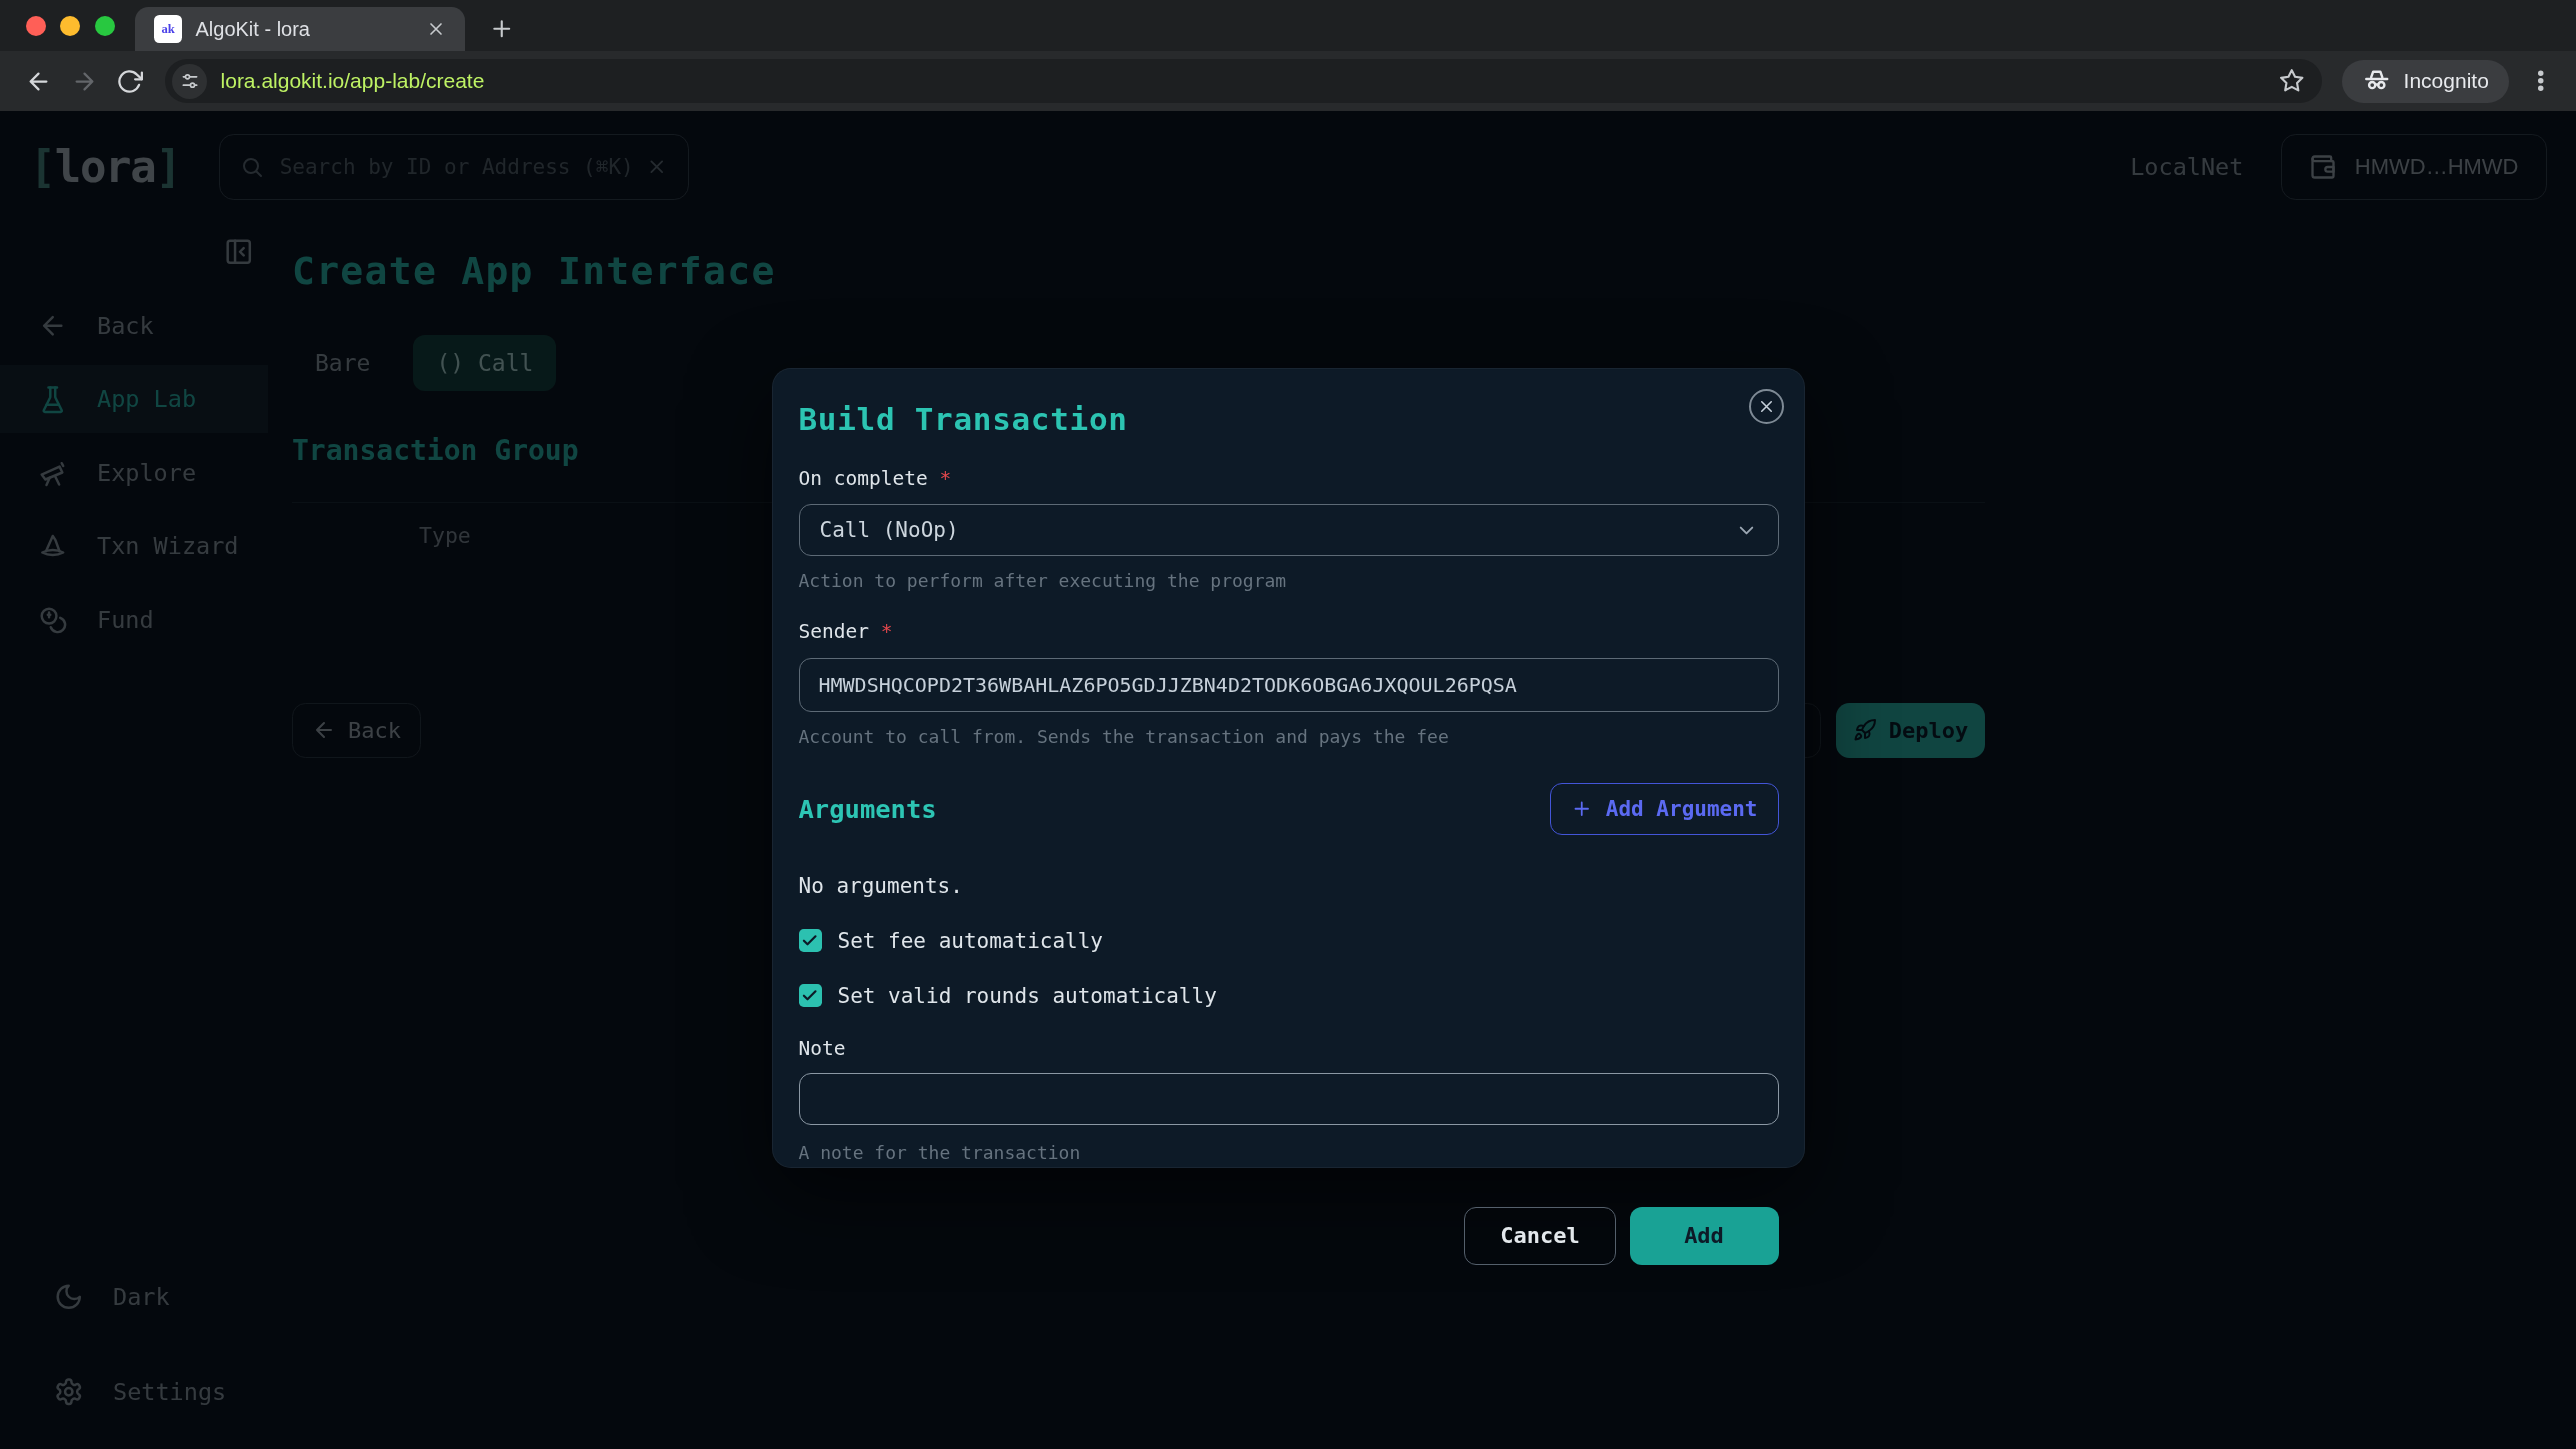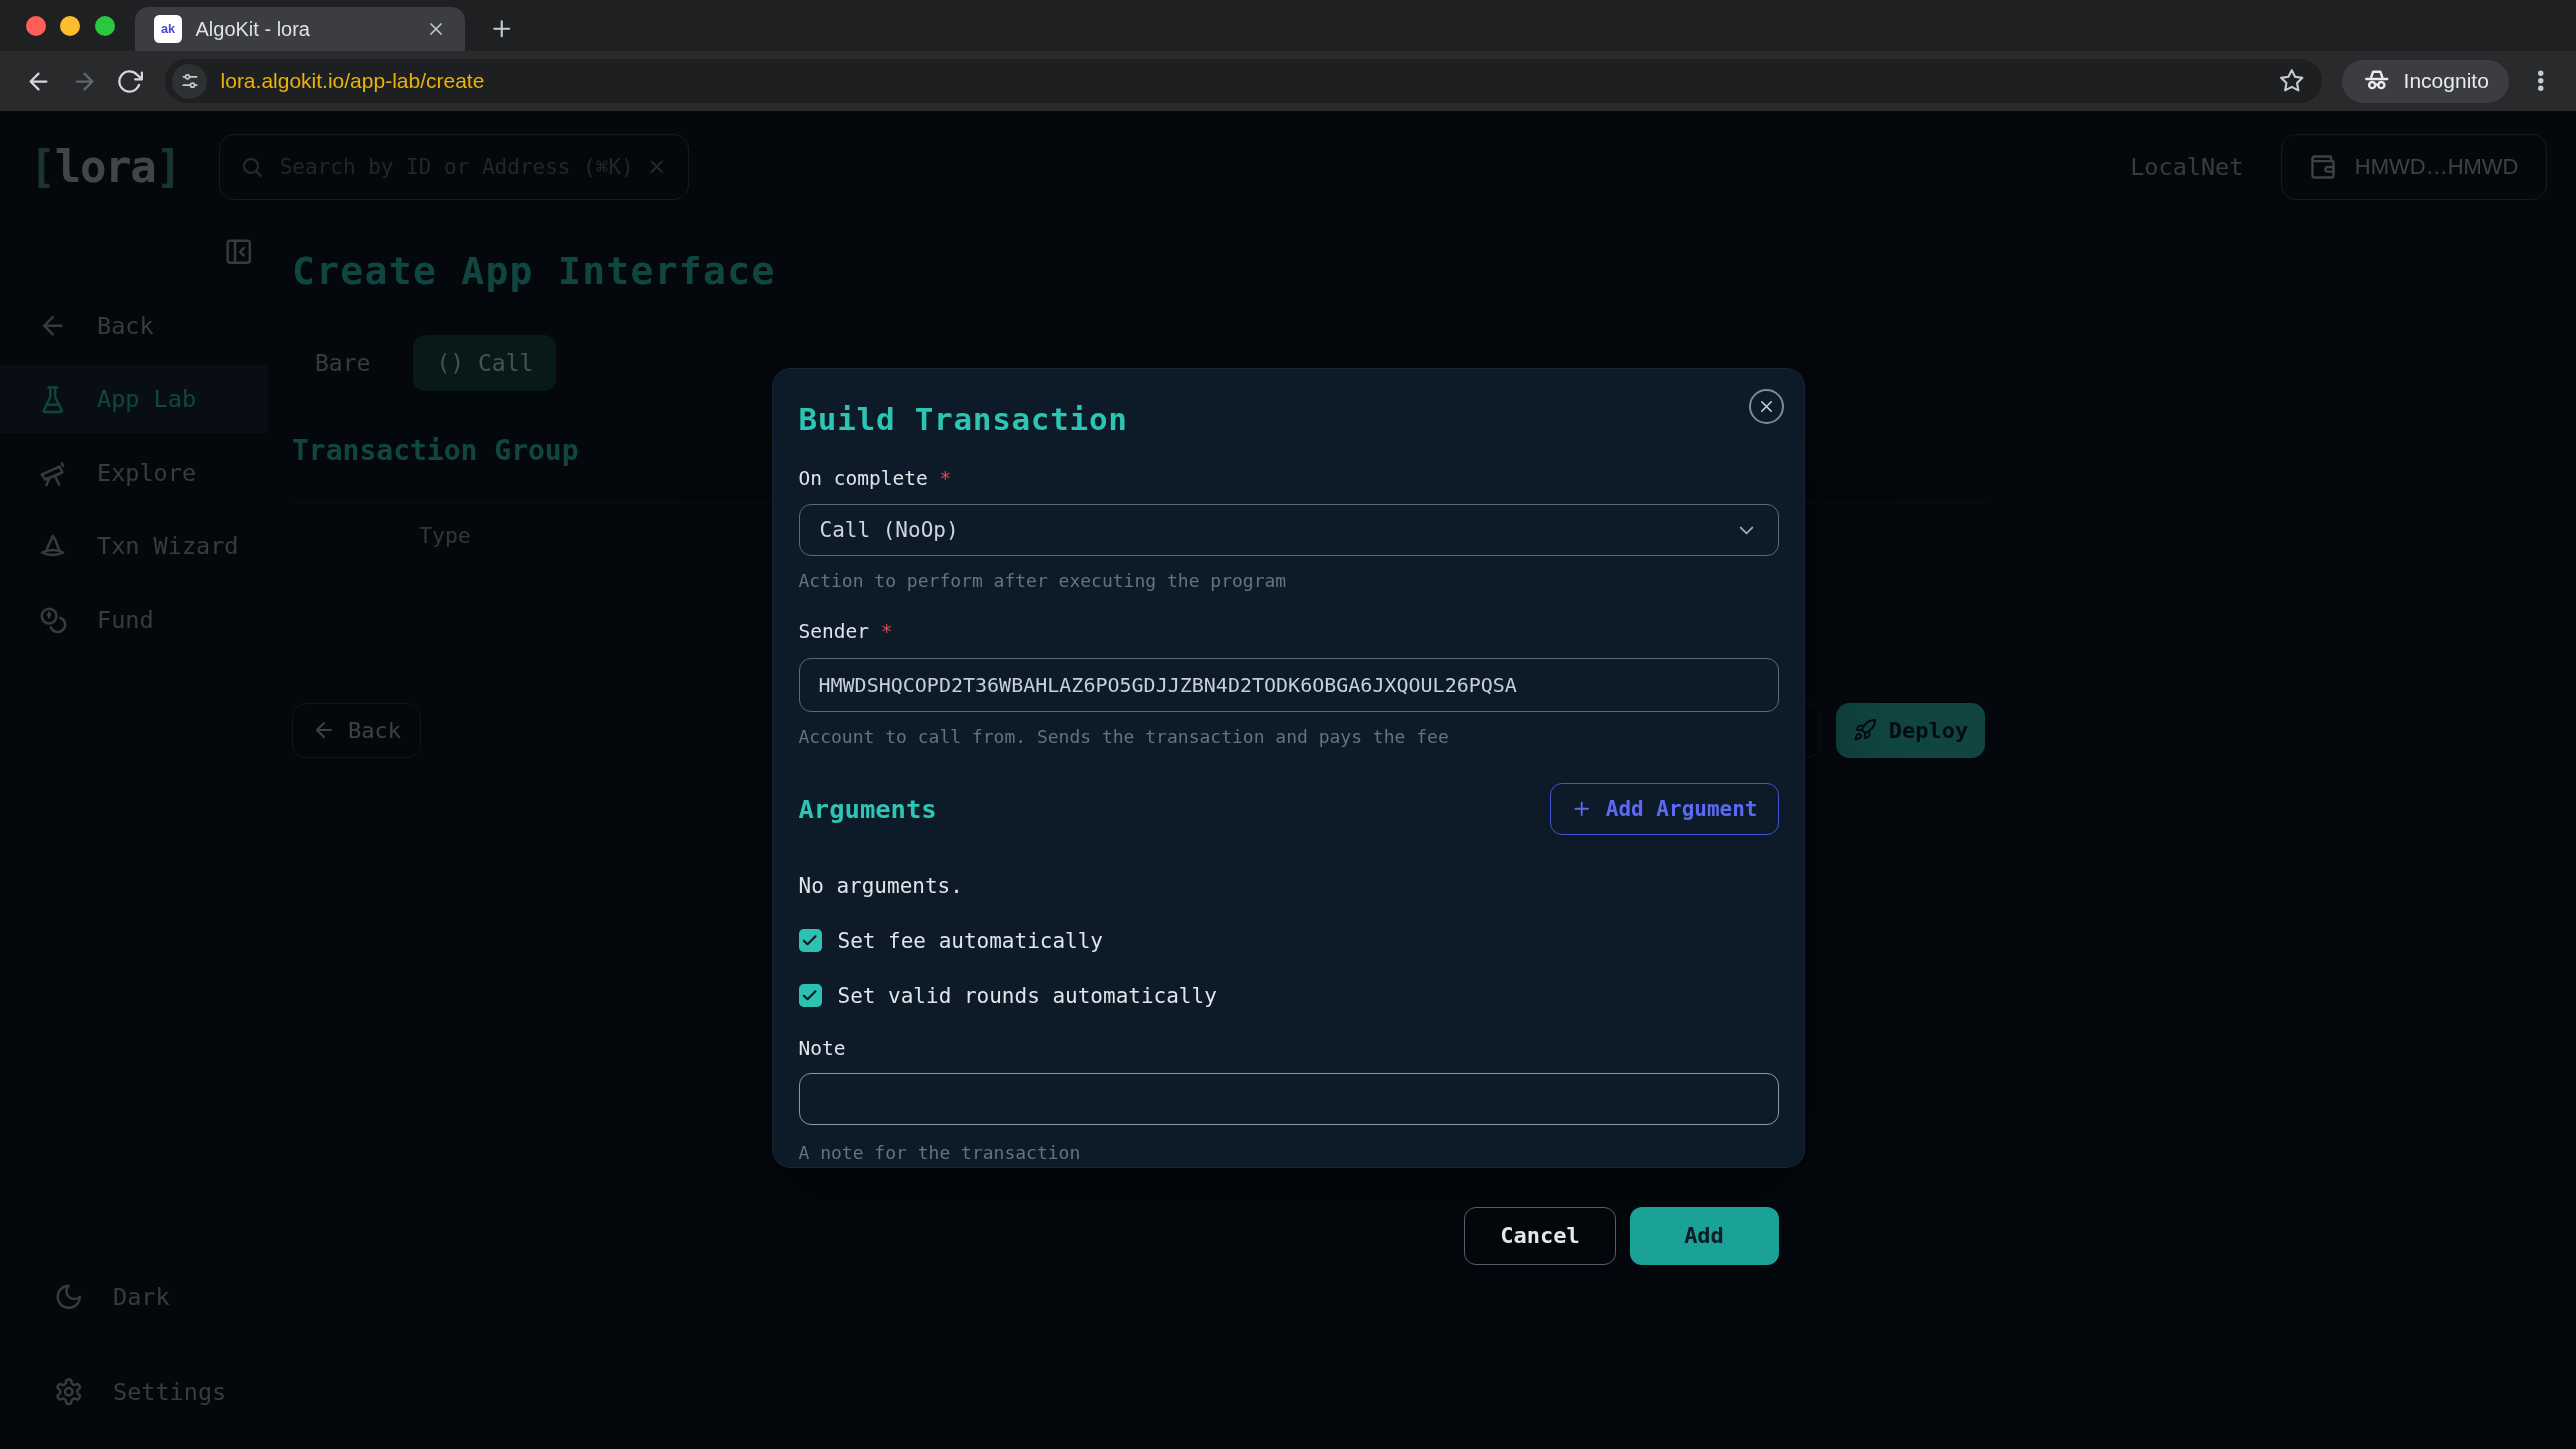--- a/index.html
+++ b/index.html
@@ -6,30 +6,30 @@
   html,body { width:2576px; height:1449px; overflow:hidden; background:#000; }
   body { font-family:"DejaVu Sans Mono", monospace; }
 
   
   .chrome { font-family:"Liberation Sans", sans-serif; }
   .tabstrip { height:51px; background:#1e2022; display:flex; align-items:flex-end; }
   .traffic-lights { display:flex; gap:14.8px; padding:0 20px 0 25.5px; align-items:center; height:51px; }
   .tl { width:20px; height:20px; border-radius:50%; }
   .tl-red { background:#ff5f57; } .tl-yellow { background:#febc2e; } .tl-green { background:#28c840; }
   .tab { width:330px; height:44px; background:#3b3d40; border-radius:13.4px 13.4px 0 0; display:flex; align-items:center; padding:0 19px; gap:13.4px; }
-  .favicon { width:28px; height:28px; background:#fff; border-radius:5.4px; color:#4b41e8; font-family:Liberation Sans, sans-serif; font-weight:bold; font-size:12.7px; display:flex; align-items:center; justify-content:center; flex:none; }
+  .favicon { width:28px; height:28px; background:#fff; border-radius:5.4px; color:#4b41e8; font-family:Liberation Serif, serif; font-weight:bold; font-size:12.7px; display:flex; align-items:center; justify-content:center; flex:none; }
   .tab-title { color:#dfe1e5; font-size:20px; flex:1; white-space:nowrap; overflow:hidden; }
   .tab-close { color:#c7cacd; display:flex; }
   .newtab { margin:0 0 9.4px 24px; color:#c7cacd; display:flex; }
   .toolbar { height:60px; background:#282a2c; display:flex; align-items:center; padding:0 19px; gap:6.7px; }
   .nav-ic { width:39px; height:39px; border-radius:50%; display:flex; align-items:center; justify-content:center; color:#d5d7da; flex:none; }
   .nav-ic.dim { color:#63666a; }
   .urlbar { flex:1; height:44px; background:#1d1f21; border-radius:22px; margin:0 13.4px 0 9.4px; display:flex; align-items:center; padding:0 17.4px 0 6.7px; gap:13.4px; }
   .siteinfo { width:35px; height:35px; border-radius:50%; background:#2e3032; color:#c7cacd; display:flex; align-items:center; justify-content:center; flex:none; }
-  .url-text { color:#eab308; font-size:21px; flex:1; }
+  .url-text { color:#bef264; font-size:21px; flex:1; }
   .star { color:#c7cacd; display:flex; }
   .incognito-pill { height:43px; background:#3b3d40; border-radius:21.5px; display:flex; align-items:center; gap:12px; padding:0 20px; color:#e8eaed; font-size:21px; }
   .menu-dots { color:#c7cacd; display:flex; margin:0 4px 0 12px; }
 
   
   .page { position:relative; height:1338px; background:#0b1018; overflow:hidden; }
   .app-header { height:111px; display:flex; align-items:center; padding:0 29.5px; gap:38px; }
   .logo { font-size:44px; font-weight:bold; letter-spacing:-1.3px; }
   .logo .br { color:#4e8f85; } .logo .tx { color:#b9c1c8; }
   .search-box { width:470px; height:66px; border:1.3px solid #39434e; border-radius:14.8px; display:flex; align-items:center; padding:0 20px; gap:16px; color:#6b757e; }

